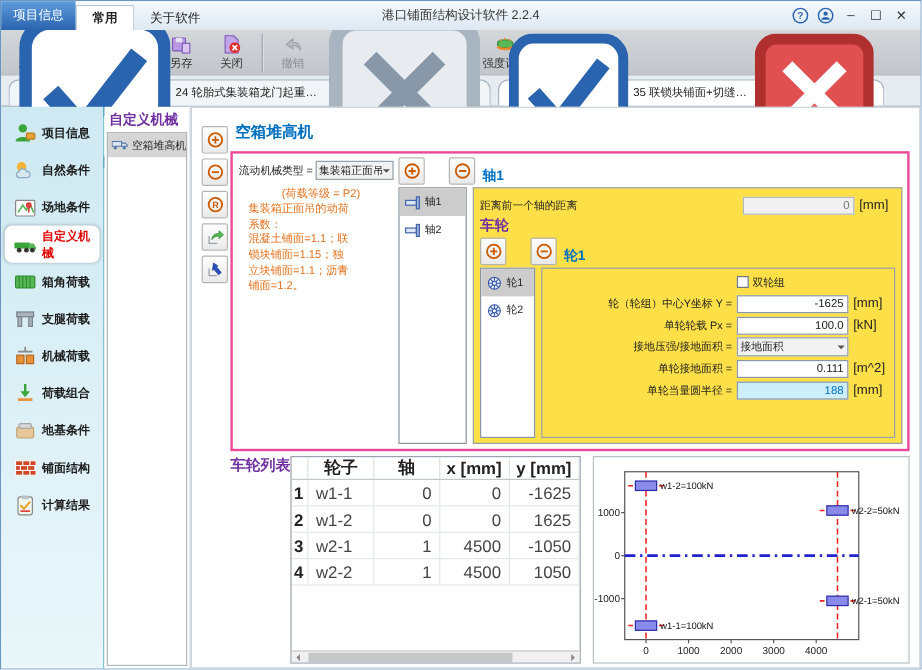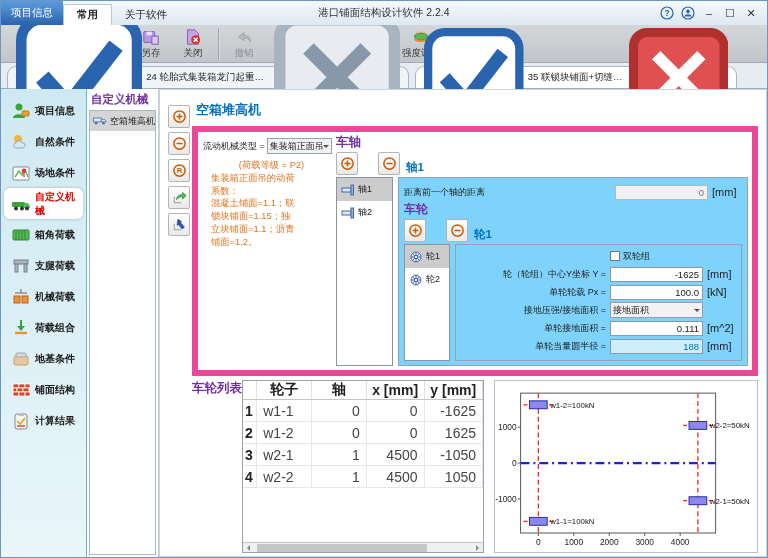--- a/index.html
+++ b/index.html
@@ -37,40 +37,40 @@
 .sublist{flex:1;border:1px solid #aeb6be;margin:0 2px 2px 2px;background:#fff;}
 .mitem{height:20px;display:flex;align-items:center;gap:3px;padding-left:3px;font-size:9px;}
 .mitem.active{background:#d5d5d5;}
 .mitem svg{width:14px;height:10px;}
 
 .main{flex:1;background:#fff;position:relative;border:1px solid #ccd4dc;min-width:0;}
 .btncol{position:absolute;left:8px;top:15px;width:23px;display:flex;flex-direction:column;gap:4px;}
 .sqbtn{width:22px;height:23px;background:linear-gradient(#fefefe,#e9e9e9);border:1px solid #b4b4b4;border-radius:2px;display:flex;align-items:center;justify-content:center;}
 .sqbtn svg{width:15px;height:15px;}
 .maintitle{position:absolute;left:36px;top:11px;color:#0070c0;font-weight:bold;font-size:13px;}
-.machinebox{position:absolute;left:32px;top:36px;right:8px;height:250px;border:6px solid #ec4899;background:#fff;display:flex;}
+.machinebox{position:absolute;left:32px;top:36px;right:8px;height:250px;border:2px solid #ec4899;background:#fff;display:flex;}
 .leftcol{width:136px;padding:6px 2px 0 5px;flex:0 0 136px;}
 .typerow{display:flex;align-items:center;gap:2px;font-size:9px;white-space:nowrap;}
 .select{border:1px solid #94a0ac;background:#f2f2f2;height:16px;display:flex;align-items:center;font-size:9px;padding:0 2px;position:relative;flex:1;min-width:0;}
 .select .sval{flex:1;overflow:hidden;white-space:nowrap;}
 .select .arr{width:0;height:0;border:3.5px solid transparent;border-top-color:#555;margin-top:4px;}
 .hint{color:#e2711d;font-size:9.3px;line-height:12.8px;margin-top:5px;padding-left:8px;}
 .hint .hl0{text-align:center;}
 .axlesec{flex:1;padding:2px 4px 0 2px;display:flex;flex-direction:column;min-width:0;}
 .sechead{color:#7030a0;font-weight:bold;font-size:12.5px;}
 .ctlrow{display:flex;align-items:flex-end;gap:3px;margin:1px 0 2px 0;}
 .ctlrow .gap{width:14px;}
 .bluehead{color:#0070c0;font-weight:bold;font-size:11.5px;margin-left:3px;}
 .listrow{display:flex;gap:5px;flex:1;min-height:0;padding-bottom:4px;}
 .vlist{border:1px solid #8a949e;background:#fff;overflow:hidden;}
 .axlelist{width:57px;flex:0 0 57px;}
 .vitem{height:23px;display:flex;align-items:center;gap:3px;padding-left:4px;font-size:9px;white-space:nowrap;}
 .vitem.active{background:#cccccc;}
 .vitem svg{width:14px;height:12px;flex:0 0 14px;}
-.groupbox{flex:1;border:1px solid #98a2ac;background:#7dd3fc;min-width:0;}
+.groupbox{flex:1;border:1px solid #98a2ac;background:#fde047;min-width:0;}
 .axlebox{padding:3px 5px 0 5px;display:flex;flex-direction:column;}
 .frow{display:flex;align-items:center;height:18px;}
 .flabel{flex:1;text-align:right;font-size:9px;padding-right:4px;white-space:nowrap;overflow:hidden;}
 .flabel.left{text-align:left;}
 .fctl{width:93px;flex:0 0 93px;display:flex;}
 .funit{width:34px;font-size:11px;padding-left:4px;white-space:nowrap;}
 .inp{width:100%;height:15px;border:1px solid #8c98a4;background:#fff;font-size:9.5px;display:flex;align-items:center;justify-content:flex-end;padding:0 3px;}
 .inp.disabled{background:#f0f0f0;color:#777;border-color:#b8b8b8;}
 .inp.readonly{background:#cdeefb;color:#0070c0;}
 .chkrow .fctl{align-items:center;gap:3px;}
@@ -420,21 +420,20 @@
               <div>集装箱正面吊的动荷</div>
               <div>系数：</div>
               <div>混凝土铺面=1.1；联</div>
               <div>锁块铺面=1.15；独</div>
               <div>立块铺面=1.1；沥青</div>
               <div>铺面=1.2。</div>
             </div>
         </div>
 
         <div class="axlesec">
-          <div class="sechead">车轴</div>
           <div class="ctlrow">
             <span class="sqbtn" id="axleAdd">
                 <svg viewBox="0 0 20 20">
                   <circle cx="10" cy="10" r="7.5" fill="none" stroke="#cc5a00" stroke-width="2"></circle>
                   <path d="M10 6v8M6 10h8" stroke="#cc5a00" stroke-width="2"></path>
                 </svg>
               </span>
             <span class="gap"></span>
             <span class="sqbtn" id="axleRemove">
                 <svg viewBox="0 0 20 20">

